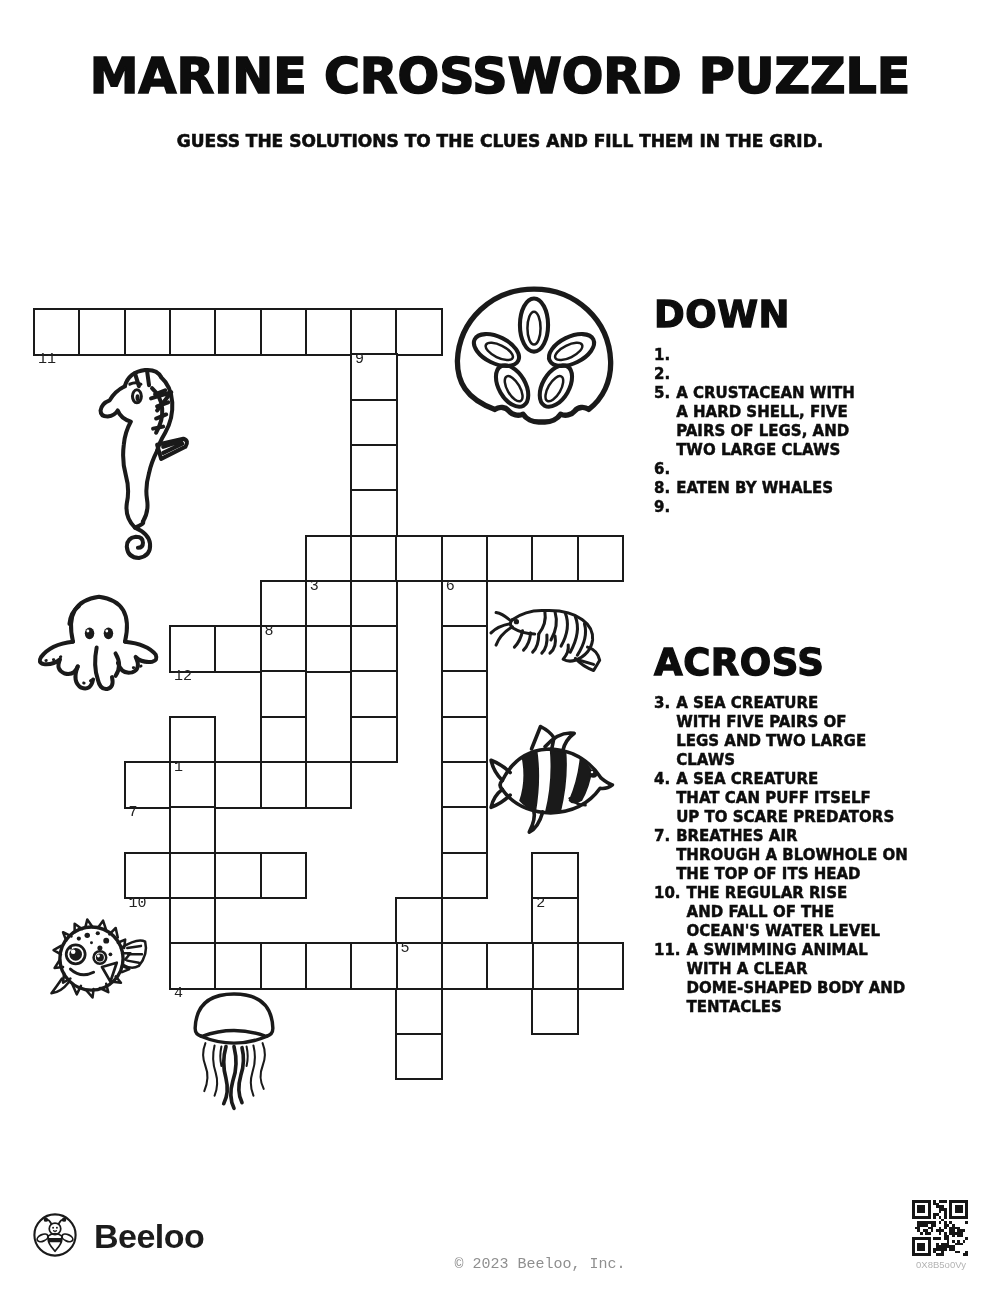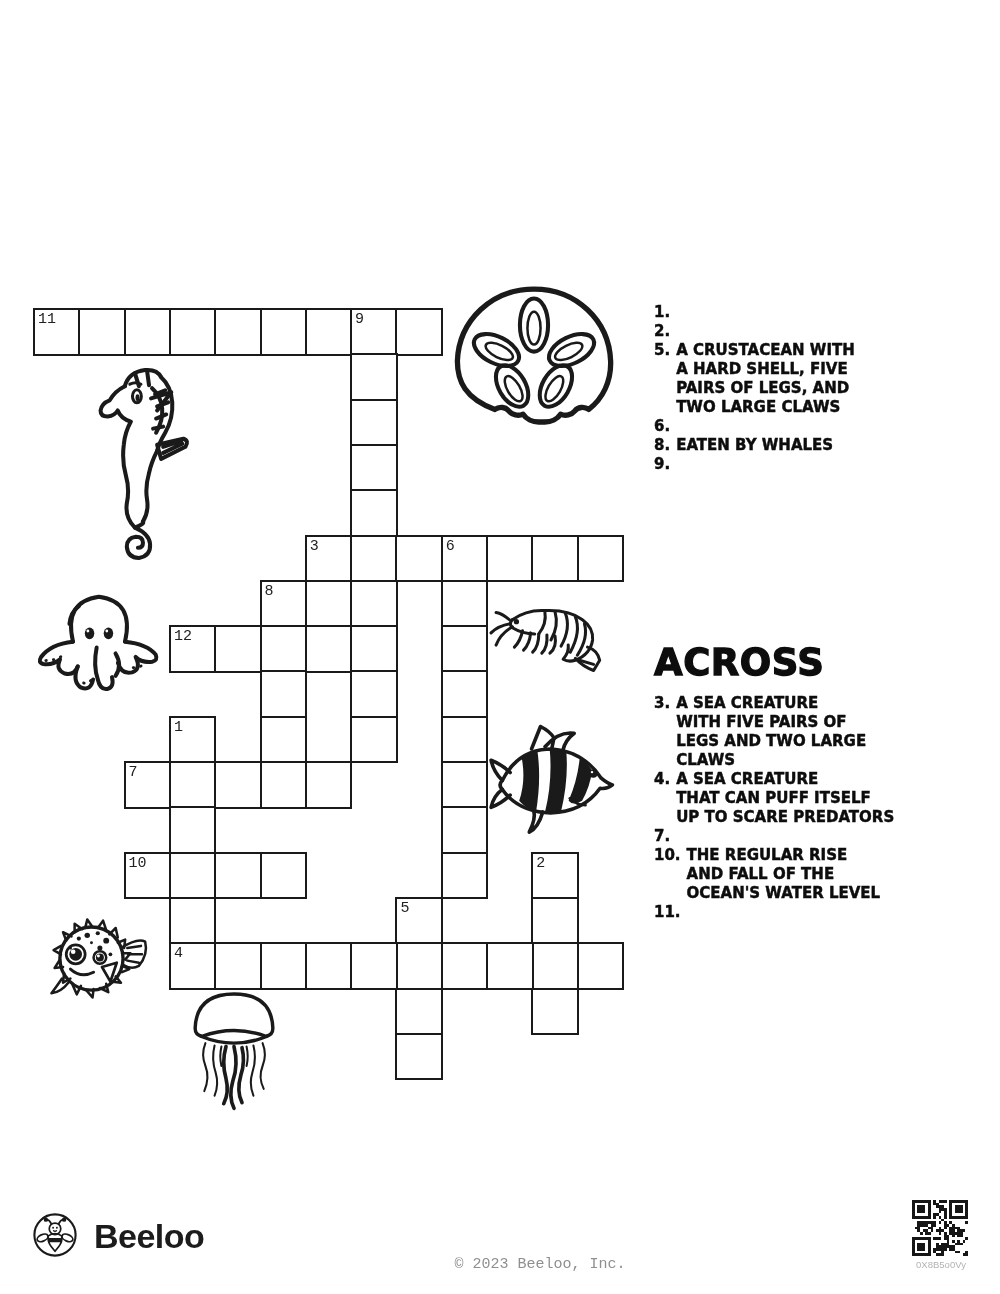--- a/index.html
+++ b/index.html
@@ -6,21 +6,21 @@
   .page{position:relative;width:1000px;height:1294px;background:#fff;overflow:hidden;
         font-family:"DejaVu Sans",sans-serif;color:#111;}
   .title{position:absolute;top:48px;left:0;width:100%;text-align:center;
          font-size:49px;font-weight:800;letter-spacing:0px;color:#0d0d0d;
          -webkit-text-stroke:1.6px #0d0d0d;}
   .subtitle{position:absolute;top:131px;left:0;width:100%;text-align:center;
             font-size:17px;font-weight:800;color:#0d0d0d;-webkit-text-stroke:.6px #0d0d0d;}
   
   .cell{position:absolute;background:#fff;border:2.2px solid #1a1a1a;box-sizing:border-box;z-index:3;}
   .cell-label{position:absolute;z-index:4;font-family:"Liberation Mono","DejaVu Sans Mono",monospace;
-              font-size:15px;line-height:1;color:#222;}
+              font-size:15px;line-height:1;color:#222;margin-top:40px;}
   
   .art{position:absolute;z-index:1;}
   #art-sanddollar{left:448px;top:282px;width:172px;height:158px;}
   #art-seahorse{left:94px;top:364px;width:104px;height:204px;}
   #art-octopus{left:34px;top:584px;width:130px;height:120px;}
   #art-shrimp{left:488px;top:598px;width:132px;height:84px;}
   #art-fish{left:486px;top:722px;width:136px;height:118px;}
   #art-puffer{left:38px;top:908px;width:128px;height:100px;}
   #art-jelly{left:186px;top:986px;width:96px;height:128px;}
   
@@ -44,20 +44,22 @@
   .qr-caption{position:absolute;left:896px;top:1259px;width:90px;text-align:center;
               font-size:9.5px;color:#b3b3b3;font-family:"Liberation Sans","DejaVu Sans",sans-serif;}
   svg{display:block;width:100%;height:100%;}
   .ink{stroke:#1a1a1a;fill:none;stroke-linecap:round;stroke-linejoin:round;}
 </style>
 </head>
 <body>
 
 <div class="page">
 
+  <div class="title">MARINE CROSSWORD PUZZLE</div>
+  <div class="subtitle">GUESS THE SOLUTIONS TO THE CLUES AND FILL THEM IN THE GRID.</div>
 
   <div class="art" id="art-sanddollar">
     <svg viewBox="0 0 110 100">
       <path class="ink" stroke-width="3.4" d="M55,4 C82,4 103,24 104,50 C104.5,63 99,74 90,81 c-3,-2.2 -7,-1.5 -9,1 c-2,2.5 -6,3.5 -9,2 c-2,3 -6,5 -10,5 l-4,0 c-4,0 -8,-2 -10,-5 c-3,1.5 -7,0.5 -9,-2 c-2,-2.5 -6,-3.2 -9,-1 C11,74 6,63 6,50 C7,24 28,4 55,4 Z"></path>
       <g class="ink" stroke-width="2.6">
         <ellipse cx="55" cy="27" rx="9" ry="17"></ellipse>
           <ellipse cx="55" cy="29" rx="4.2" ry="10.5" stroke-width="1.6"></ellipse>
         <g transform="rotate(-64 31 43)">
             <ellipse cx="31" cy="43" rx="8.5" ry="15.5"></ellipse>
             <ellipse cx="31" cy="45" rx="4" ry="9.5" stroke-width="1.6"></ellipse>
@@ -300,20 +302,21 @@
       <div class="cell" style="left: 259.5px; top: 942.2px; width: 47.5px; height: 47.5px;"></div>
       <div class="cell" style="left: 304.8px; top: 942.2px; width: 47.5px; height: 47.5px;"></div>
       <div class="cell" style="left: 350.1px; top: 942.2px; width: 47.5px; height: 47.5px;"></div>
       <div class="cell" style="left: 440.7px; top: 942.2px; width: 47.5px; height: 47.5px;"></div>
       <div class="cell" style="left: 486px; top: 942.2px; width: 47.5px; height: 47.5px;"></div>
       <div class="cell" style="left: 576.6px; top: 942.2px; width: 47.5px; height: 47.5px;"></div>
       <div class="cell-label" style="left: 173.9px; top: 946.2px;">4</div>
     </div>
 
   <div class="clue-block" id="down-block">
+    <div class="clue-head">DOWN</div>
     <ul class="clue-list" id="down-list">
         <li class="clue">
           <span class="num">1.</span>
         </li>
         <li class="clue">
           <span class="num">2.</span>
         </li>
         <li class="clue">
           <span class="num">5.</span>
           <span class="txt">A CRUSTACEAN WITH
@@ -344,29 +347,36 @@
 CLAWS</span>
         </li>
         <li class="clue">
           <span class="num">4.</span>
           <span class="txt">A SEA CREATURE
 THAT CAN PUFF ITSELF
 UP TO SCARE PREDATORS</span>
         </li>
         <li class="clue">
           <span class="num">7.</span>
+          <span class="txt">BREATHES AIR
+THROUGH A BLOWHOLE ON
+THE TOP OF ITS HEAD</span>
         </li>
         <li class="clue">
           <span class="num">10.</span>
           <span class="txt">THE REGULAR RISE
 AND FALL OF THE
 OCEAN'S WATER LEVEL</span>
         </li>
         <li class="clue">
           <span class="num">11.</span>
+          <span class="txt">A SWIMMING ANIMAL
+WITH A CLEAR
+DOME-SHAPED BODY AND
+TENTACLES</span>
         </li>
       </ul>
   </div>
 
   <div class="brand-logo">
     <svg viewBox="0 0 48 48">
       <circle cx="24" cy="24" r="21.5" class="ink" stroke-width="2.2"></circle>
       <g class="ink" stroke-width="1.8">
         <path d="M20,12 Q18,8 15,8"></path>
           <circle cx="14.5" cy="8" r="1.4" fill="#1a1a1a"></circle>

